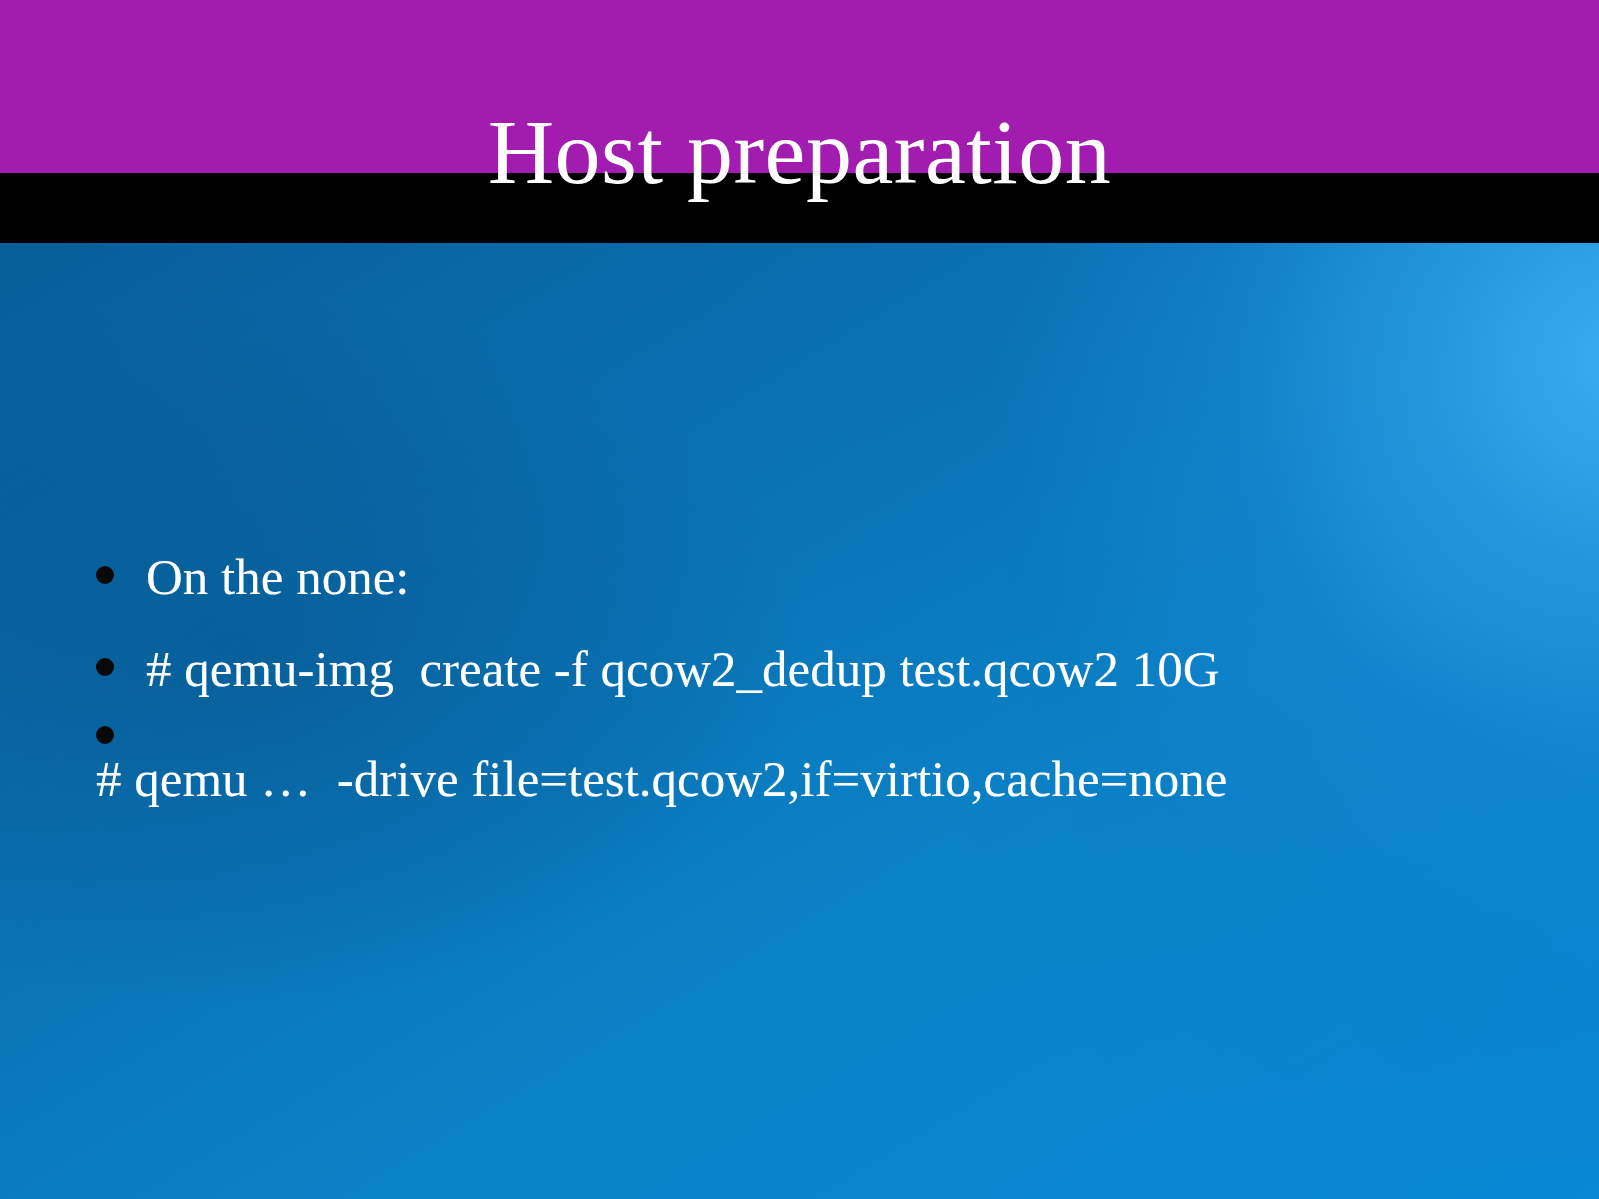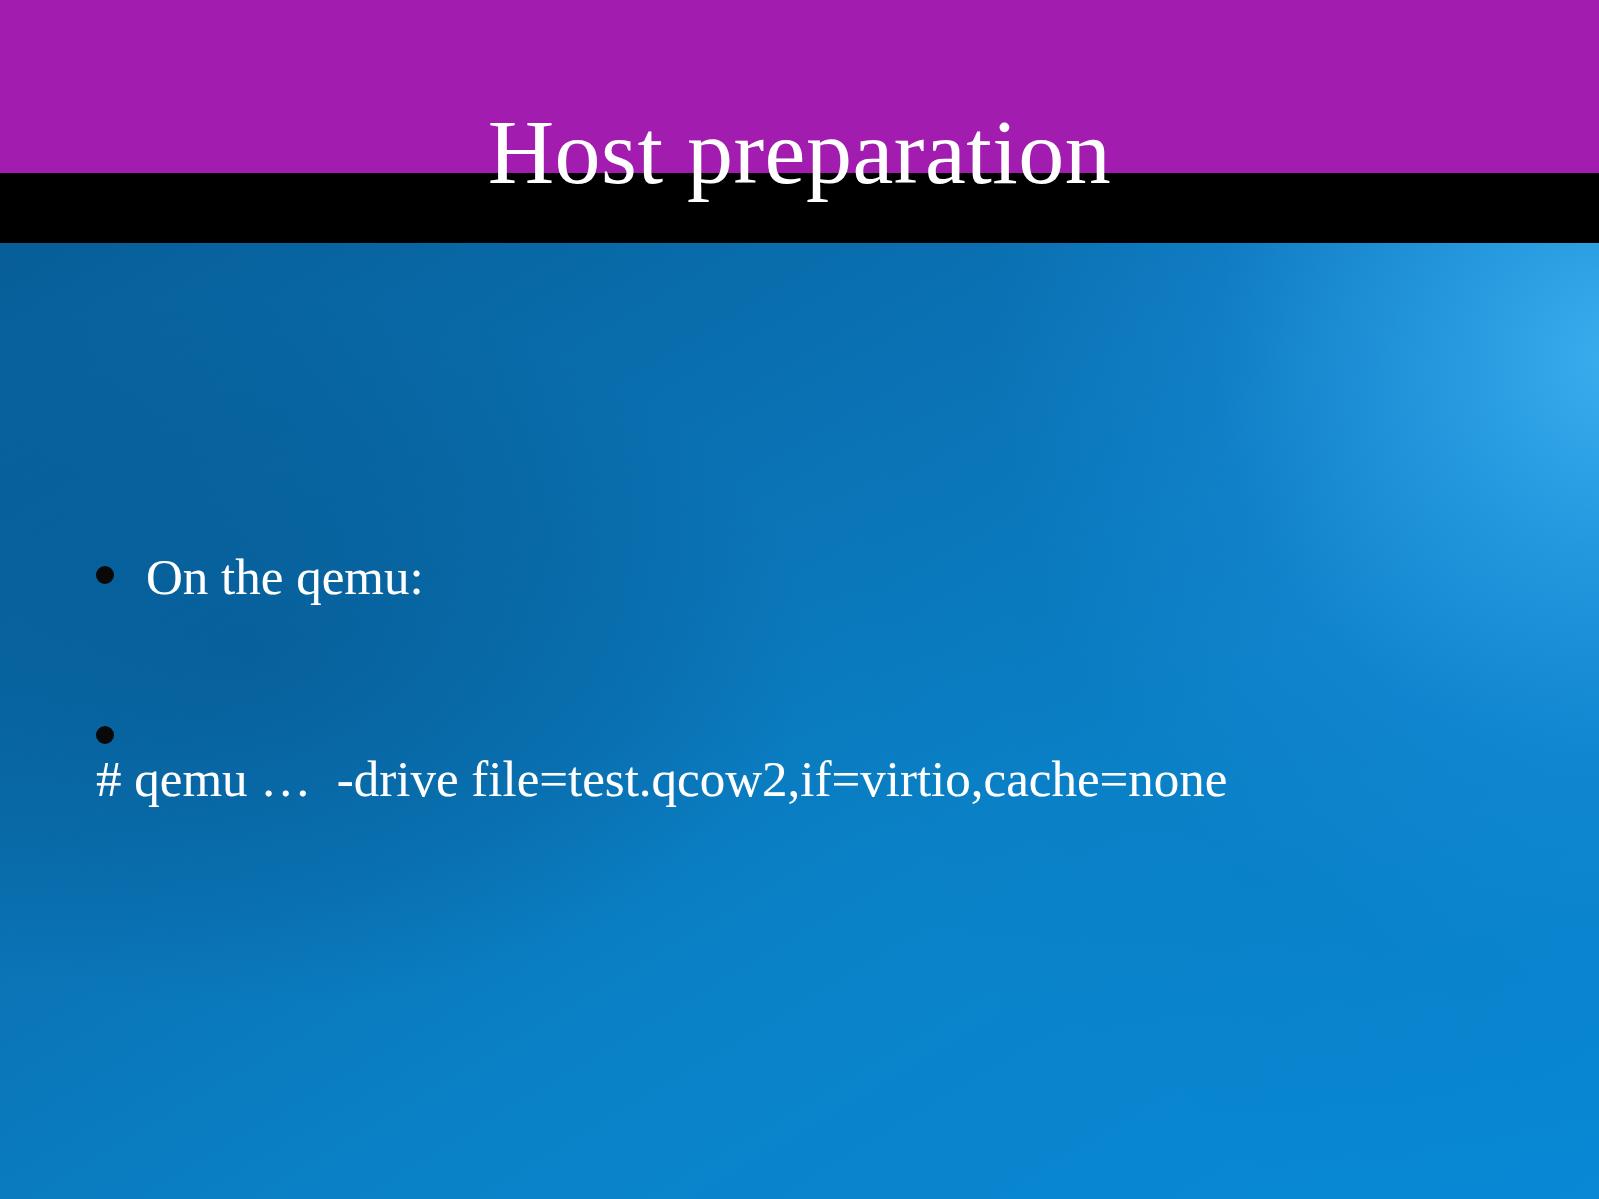--- a/index.html
+++ b/index.html
@@ -144,23 +144,27 @@
   </div>
 
   <div id="title-band">
     <h1 id="slide-title">Host preparation</h1>
   </div>
 
   <div id="bullet-list">
 
     <div class="bullet-row" data-row="0">
       <span class="bullet-marker"></span>
-      <span class="bullet-text">On the qemu:</span>
+      <span class="bullet-text">On the none:</span>
     </div>
 
+    <div class="bullet-row" data-row="1">
+      <span class="bullet-marker"></span>
+      <span class="bullet-text"># qemu-img  create -f qcow2_dedup test.qcow2 10G</span>
+    </div>
 
     <div class="bullet-row" data-row="2">
       <span class="bullet-marker"></span>
       <span class="bullet-text"># qemu …  -drive file=test.qcow2,if=virtio,cache=none</span>
     </div>
 
   </div>
 
 </div>
 

